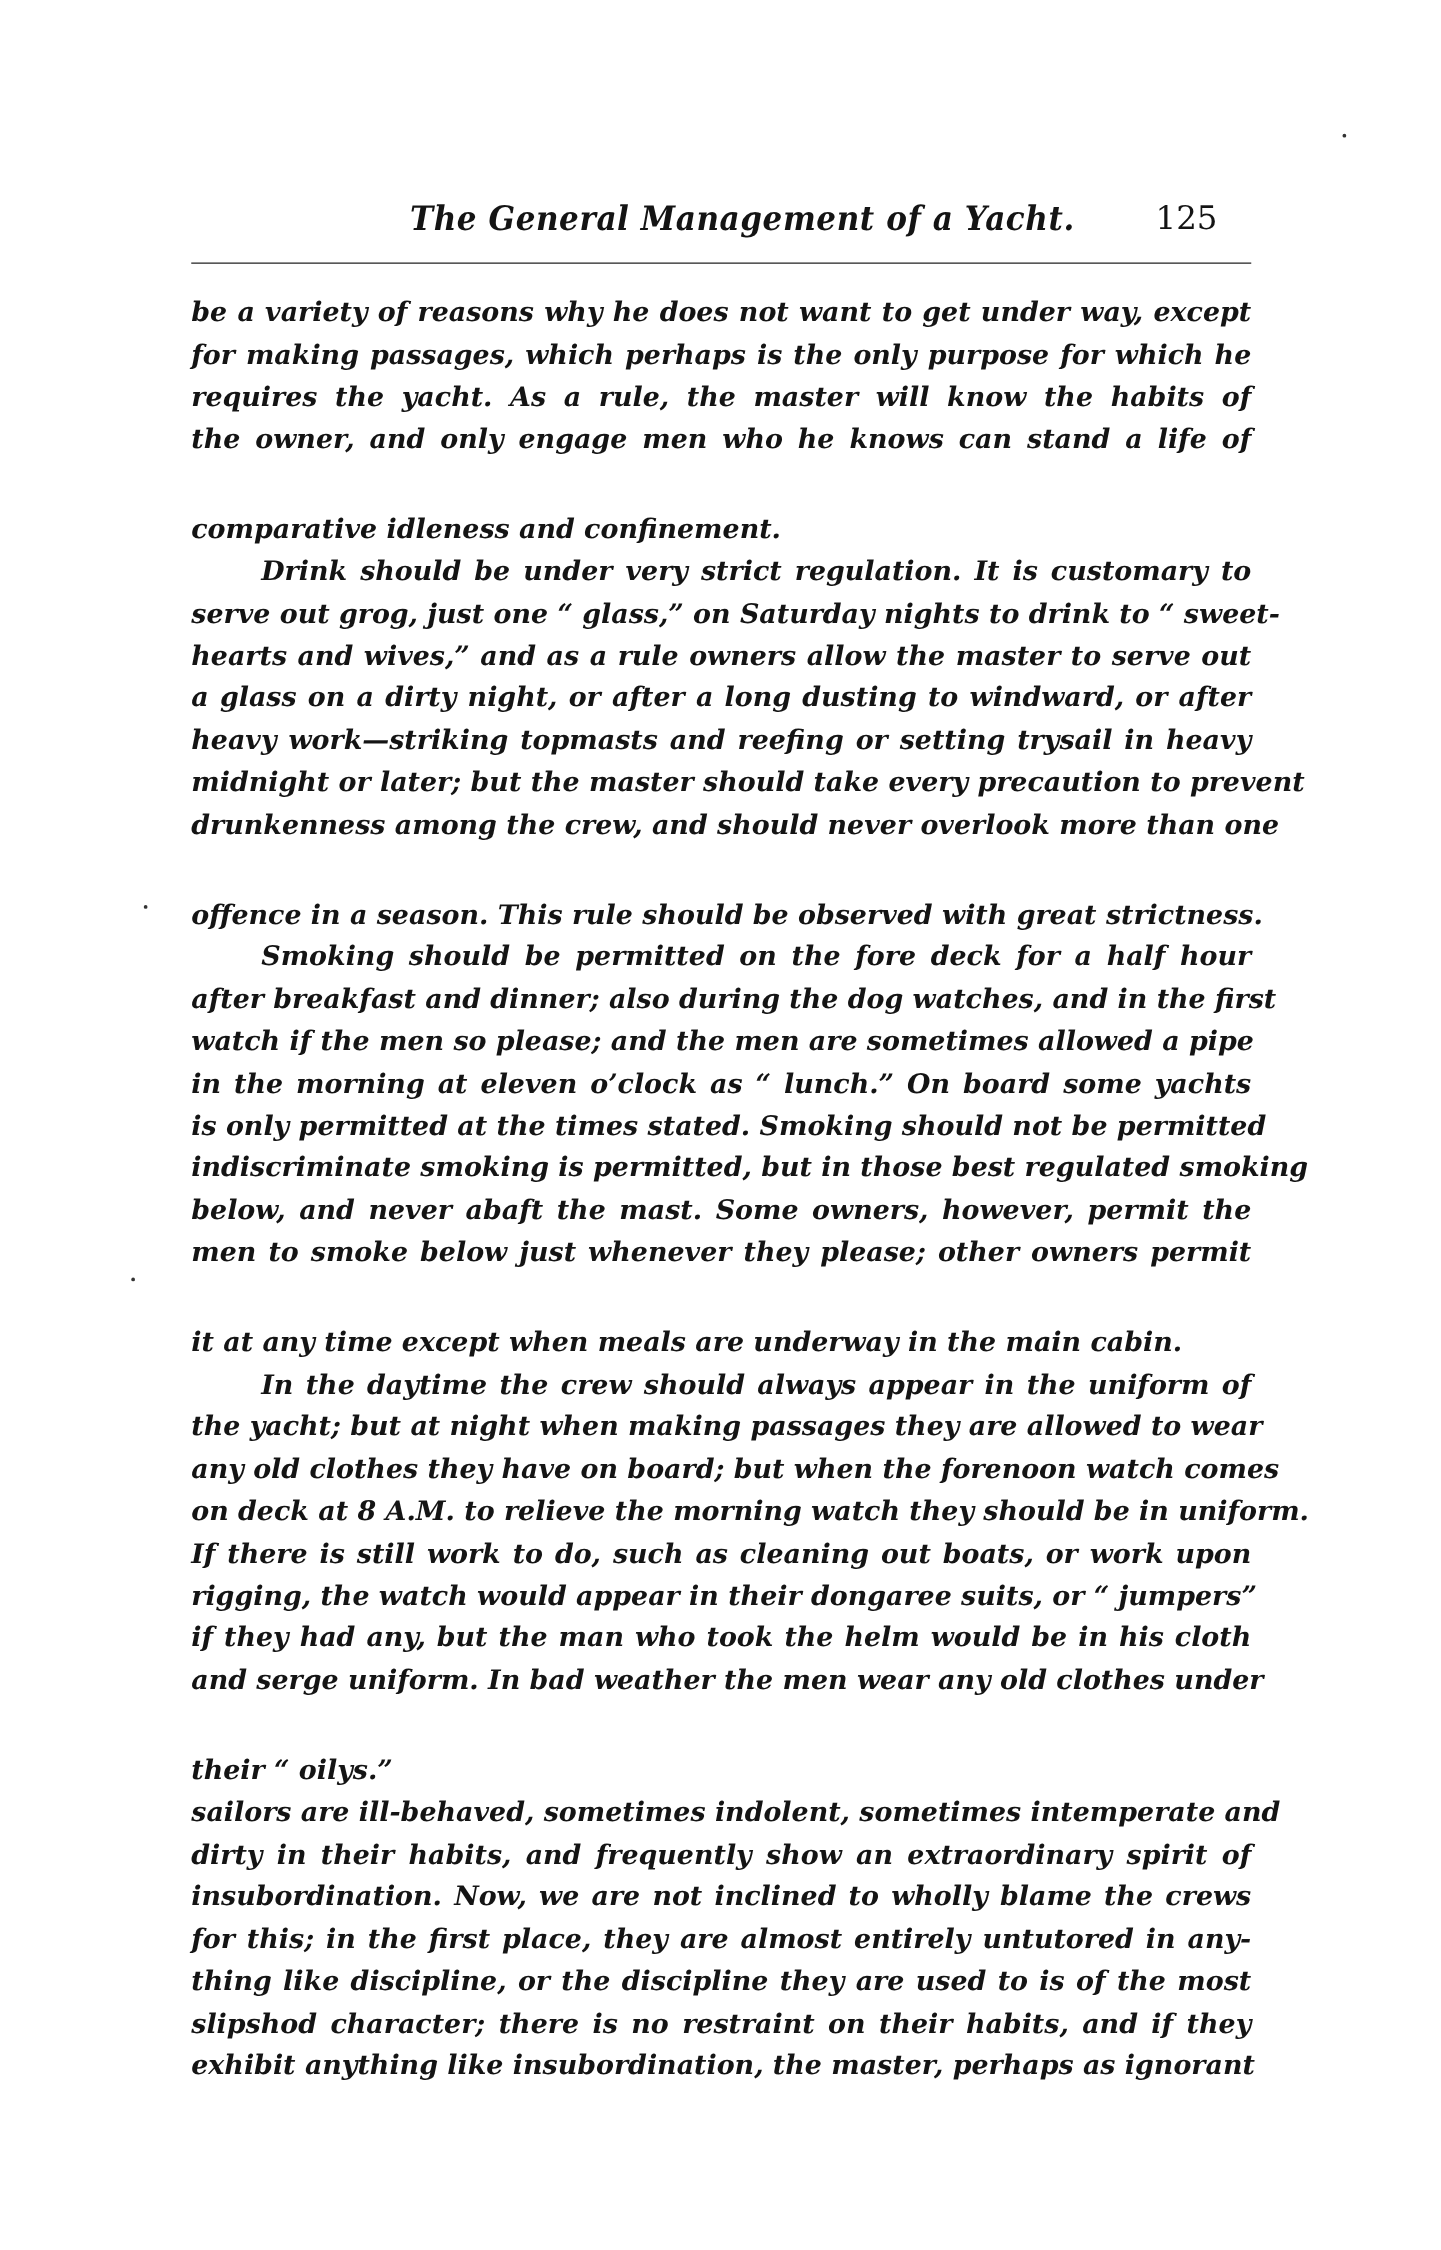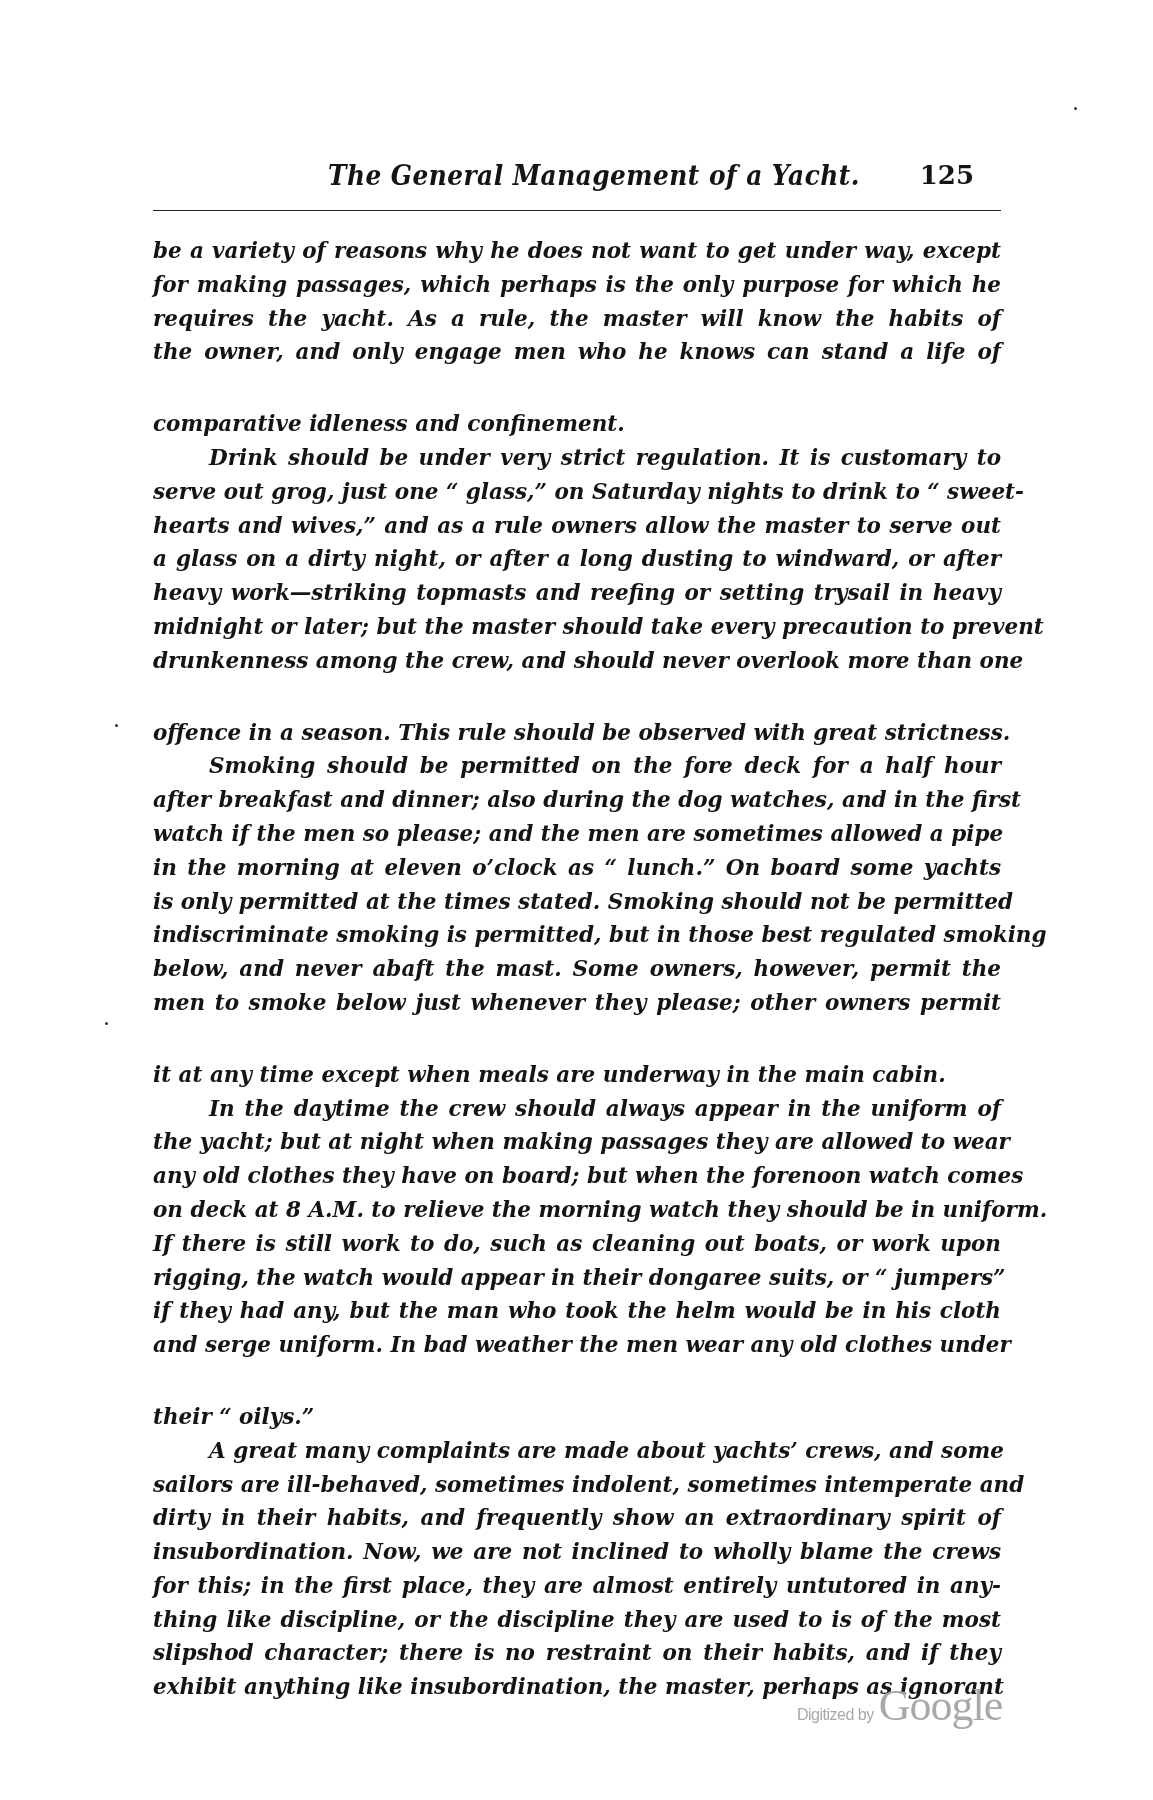--- a/index.html
+++ b/index.html
@@ -39,21 +39,21 @@
       letter-spacing: 0.5px;
       white-space: nowrap;
       transform: scaleX(0.92);
       transform-origin: left center;
     }
     .page-number {
       position: absolute;
       right: 27px;
       top: 0;
       font-family: "DejaVu Serif", serif;
-      font-weight: bold;
+      font-weight: normal;
       font-size: 26px;
     }
     .head-rule {
       position: absolute;
       left: 153px;
       width: 848px;
       top: 210px;
       height: 0;
       border-top: 1.6px solid #222;
     }
@@ -150,31 +150,26 @@
     <span class="line indent">In the daytime the crew should always appear in the uniform of</span>
     <span class="line">the yacht; but at night when making passages they are allowed to wear</span>
     <span class="line">any old clothes they have on board; but when the forenoon watch comes</span>
     <span class="line">on deck at 8 A.M. to relieve the morning watch they should be in uniform.</span>
     <span class="line">If there is still work to do, such as cleaning out boats, or work upon</span>
     <span class="line">rigging, the watch would appear in their dongaree suits, or “ jumpers”</span>
     <span class="line">if they had any, but the man who took the helm would be in his cloth</span>
     <span class="line">and serge uniform.  In bad weather the men wear any old clothes under</span>
     <span class="line last">their “ oilys.”</span>
 
-    <span class="line indent">A great many complaints are made about yachts’ crews, and some</span>
     <span class="line">sailors are ill-behaved, sometimes indolent, sometimes intemperate and</span>
     <span class="line">dirty in their habits, and frequently show an extraordinary spirit of</span>
     <span class="line">insubordination.  Now, we are not inclined to wholly blame the crews</span>
     <span class="line">for this; in the first place, they are almost entirely untutored in any-</span>
     <span class="line">thing like discipline, or the discipline they are used to is of the most</span>
     <span class="line">slipshod character; there is no restraint on their habits, and if they</span>
     <span class="line">exhibit anything like insubordination, the master, perhaps as ignorant</span>
   </div>
 
   <div class="stray-dot" style="left:1074px; top:107px;"></div>
   <div class="stray-dot" style="left:115px; top:724px;"></div>
   <div class="stray-dot" style="left:105px; top:1022px;"></div>
 
-  <div class="watermark">
-    <span class="wm-small">Digitized by</span>
-    <span class="wm-big">Google</span>
-  </div>
 </div>
 
 </body></html>

